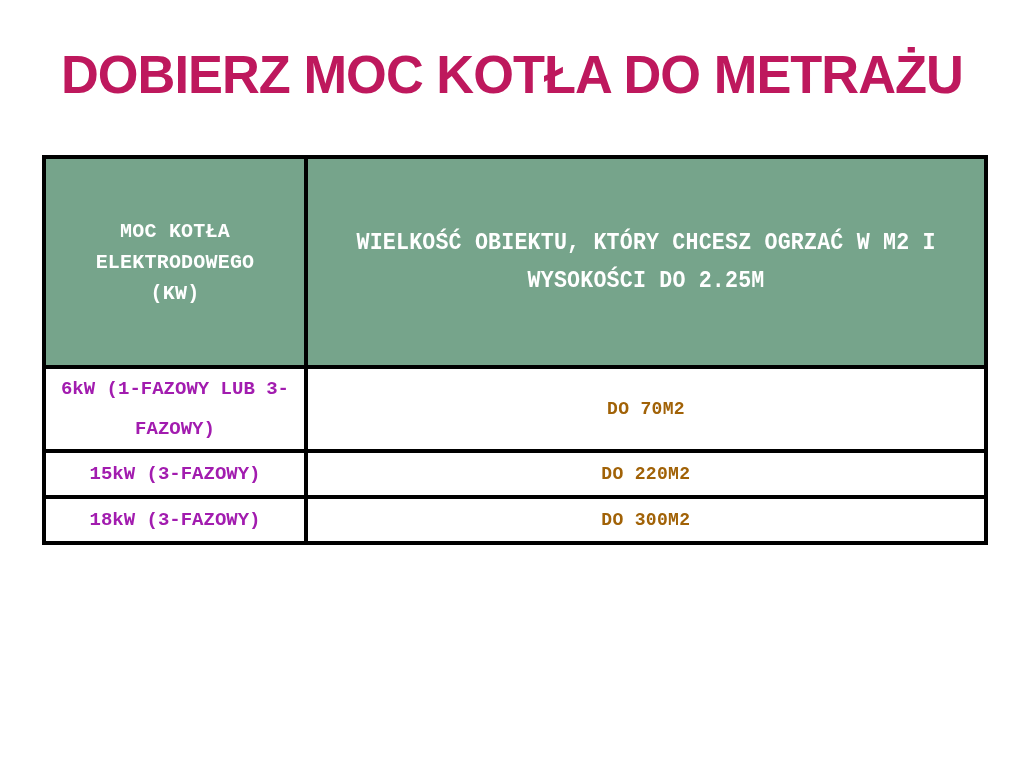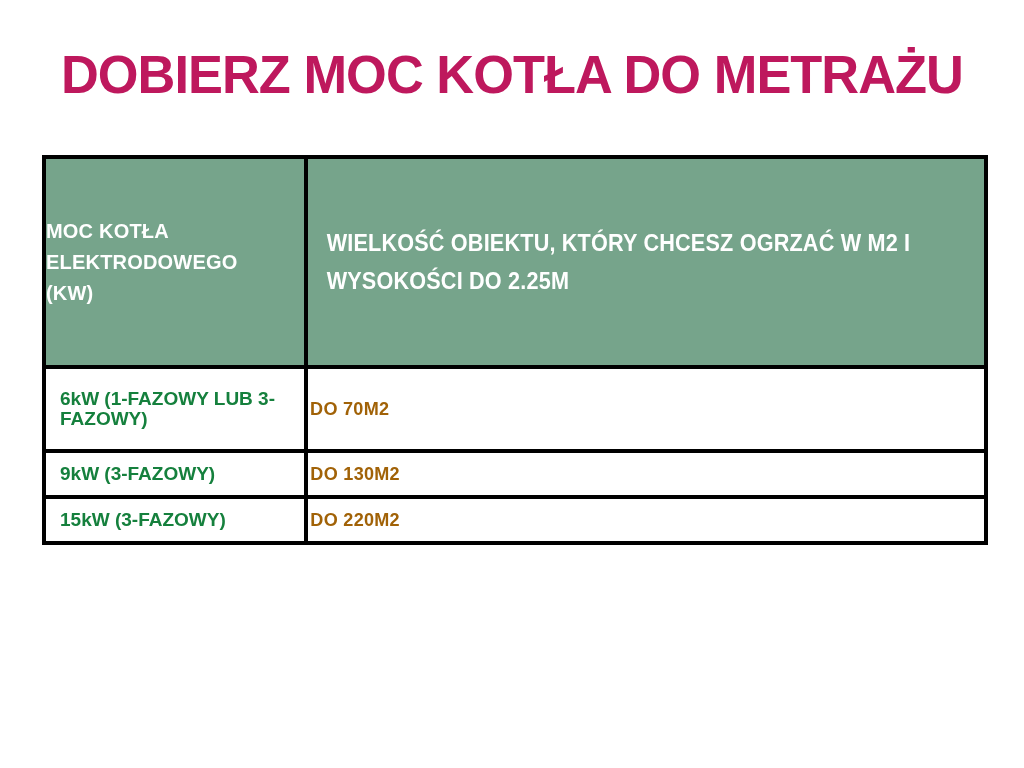--- a/index.html
+++ b/index.html
@@ -26,23 +26,24 @@
 
   table.boiler {
     position: absolute;
     left: 42px; top: 155px;
     width: 942px;
     border-collapse: collapse;
     table-layout: fixed;
   }
   table.boiler th, table.boiler td {
     border: 4px solid #000000;
-    text-align: left;
+    text-align: center;
     vertical-align: middle;
     background: #ffffff;
+    font-family: Liberation Mono, monospace;
   }
   col.c1 { width: 262px; }
   col.c2 { width: 680px; }
 
   tr.head-row { height: 210px; }
   tr.head-row th {
     background: #76a48b;
     color: #ffffff;
     font-weight: 700;
   }
@@ -61,22 +62,22 @@
     letter-spacing: 0.2px;
     transform: scaleX(0.94);
     transform-origin: 50% 50%;
   }
 
   tr.row-tall { height: 84px; }
   tr.row { height: 46px; }
   td.power-cell {
     font-size: 19px;
     font-weight: 700;
-    color: #15803d;
-    line-height: 20px;
+    color: #a21caf;
+    line-height: 40px;
     padding: 0 14px;
   }
   td.area-cell {
     font-size: 19px;
     font-weight: 700;
     color: #a16207;
     line-height: 24px;
   }
   .area-label {
     display: inline-block;
@@ -105,23 +106,23 @@
         <th><span class="th2-label">WIELKOŚĆ OBIEKTU, KTÓRY CHCESZ OGRZAĆ W M2 I
 WYSOKOŚCI DO 2.25M</span></th>
       </tr>
     </thead>
     <tbody>
       <tr class="row-tall">
         <td class="power-cell"><span>6kW (1-FAZOWY LUB 3-FAZOWY)</span></td>
         <td class="area-cell"><span class="area-label">DO 70M2</span></td>
       </tr>
       <tr class="row">
-        <td class="power-cell"><span>9kW (3-FAZOWY)</span></td>
-        <td class="area-cell"><span class="area-label">DO 130M2</span></td>
+        <td class="power-cell"><span>15kW (3-FAZOWY)</span></td>
+        <td class="area-cell"><span class="area-label">DO 220M2</span></td>
       </tr>
       <tr class="row">
-        <td class="power-cell"><span>15kW (3-FAZOWY)</span></td>
-        <td class="area-cell"><span class="area-label">DO 220M2</span></td>
+        <td class="power-cell"><span>18kW (3-FAZOWY)</span></td>
+        <td class="area-cell"><span class="area-label">DO 300M2</span></td>
       </tr>
     </tbody>
   </table>
 
 </div>
 
 </body></html>

